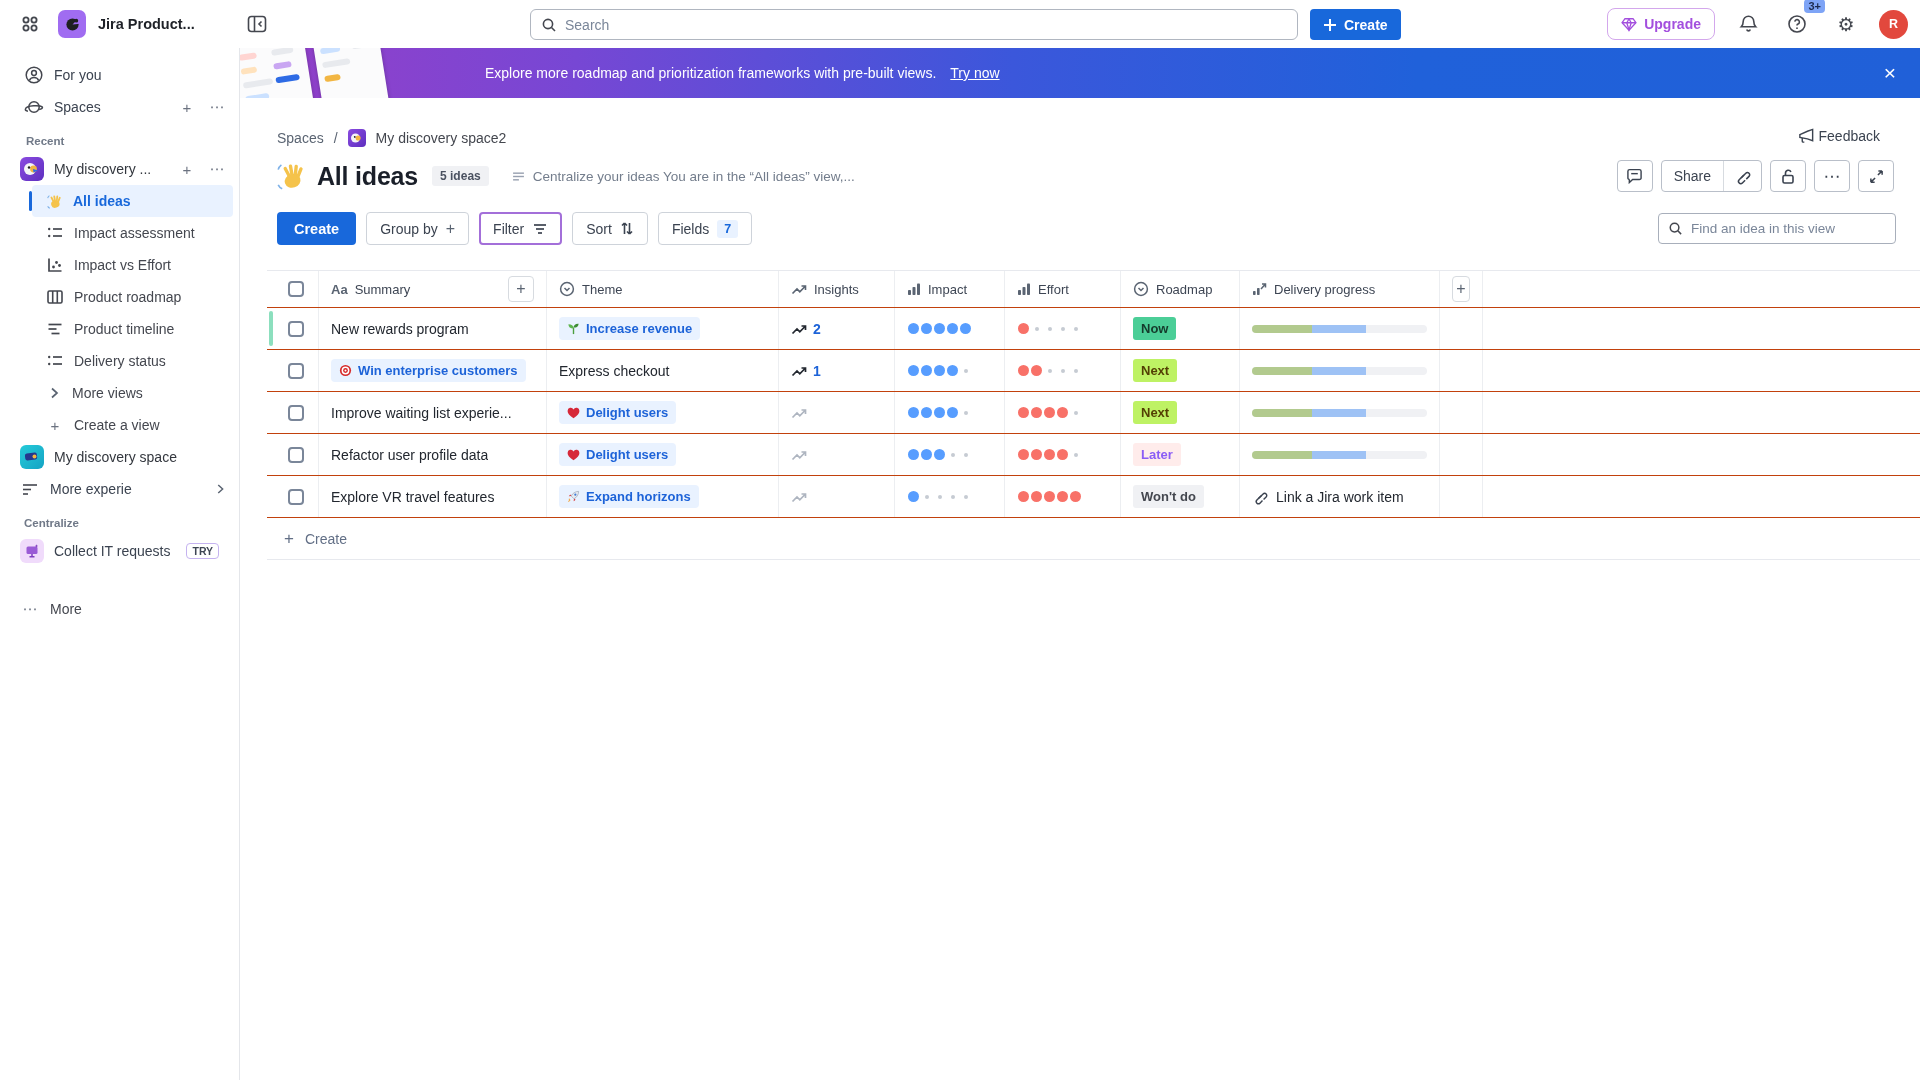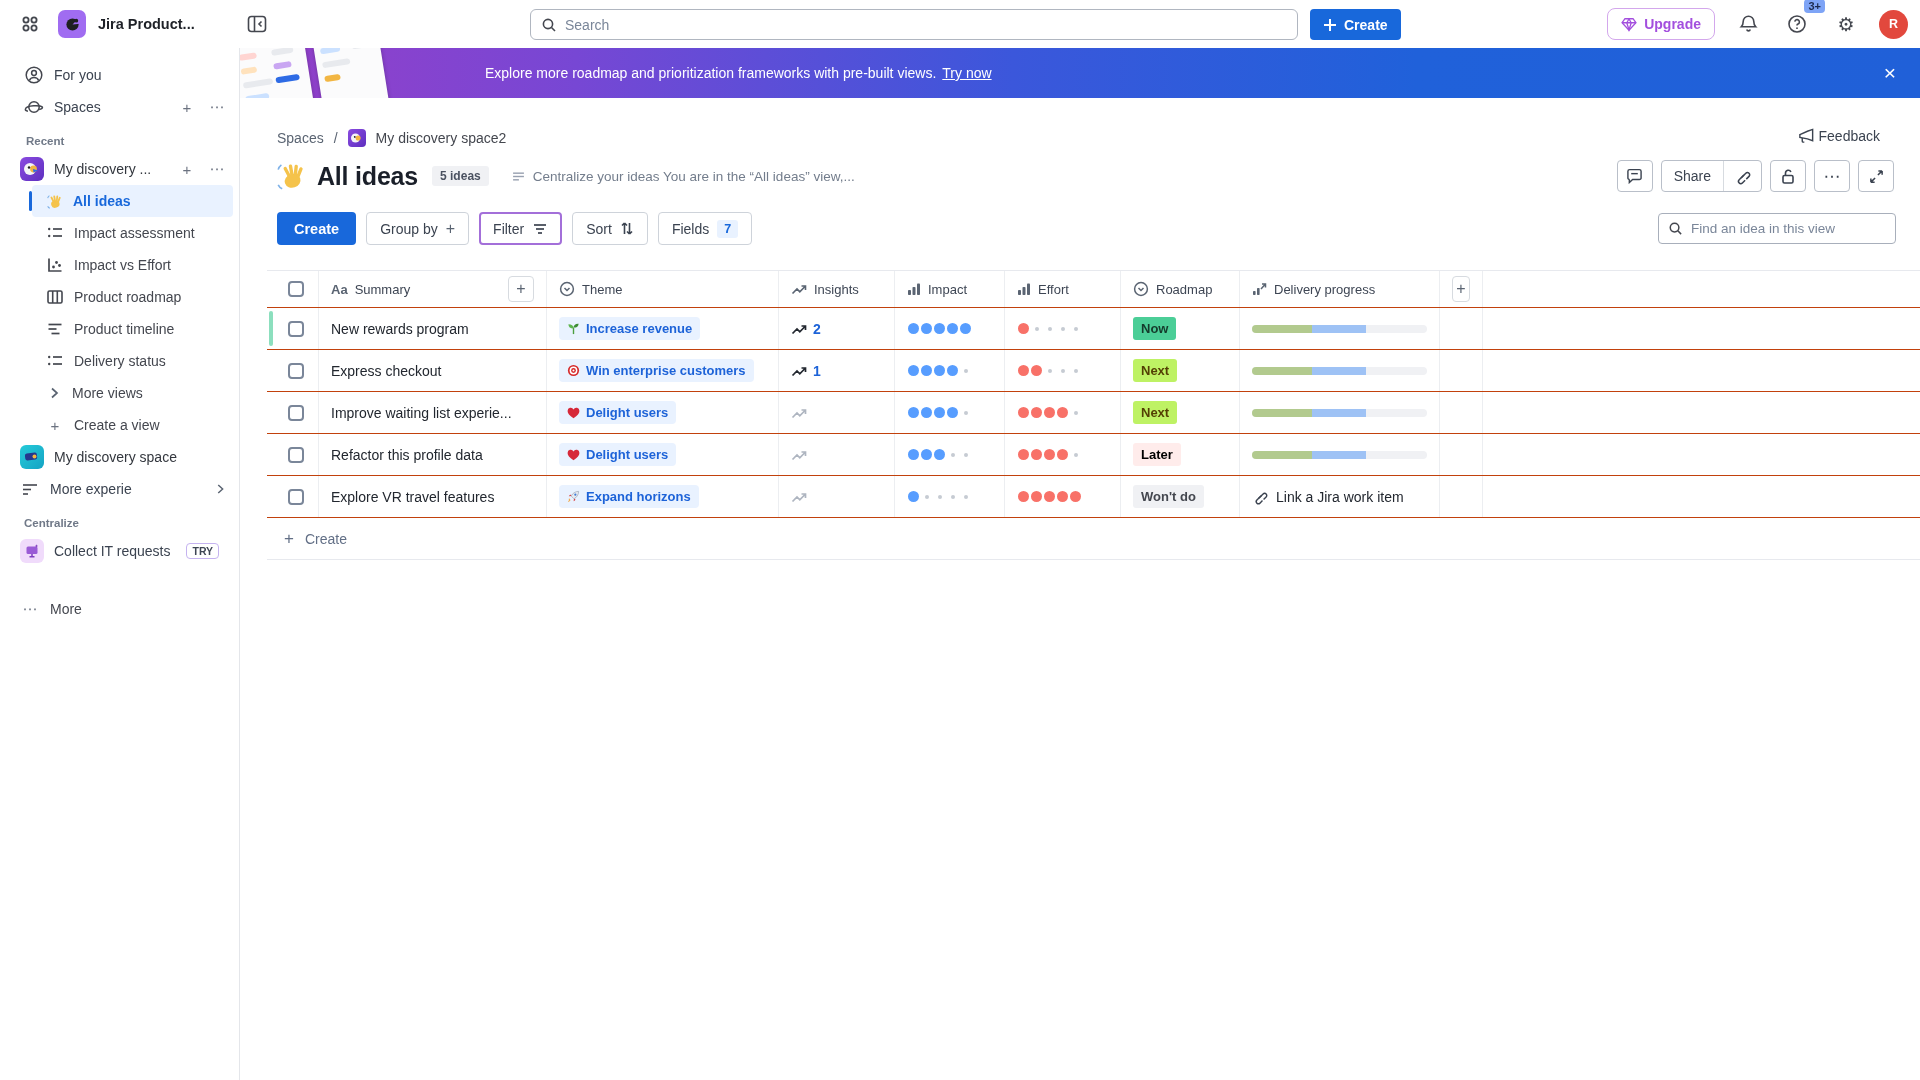--- a/index.html
+++ b/index.html
@@ -23,21 +23,21 @@
   .help-wrap { position:relative; }
   .nb-badge { position:absolute; top:-9px; right:-12px; background:#7EA4F6; color:#1C2A4E; font-size:11px; font-weight:700; padding:1px 4px; border-radius:4px; }
   .avatar { width:29px; height:29px; border-radius:50%; background:#E2483D; color:#fff; font-size:12.5px; font-weight:700; display:flex; align-items:center; justify-content:center; cursor:pointer; }
 
   
   .banner { position:absolute; left:240px; top:48px; width:1680px; height:50px; overflow:hidden;
     background:linear-gradient(90deg,#963FC9 0%,#7747D4 20%,#3B57DB 46%,#2061DA 70%,#2060D8 100%); }
   .banner-art { position:absolute; left:-6px; top:-16px; width:160px; height:86px; }
   .b-card { position:absolute; background:#FBFBFC; border-radius:6px; transform:rotate(-9deg); box-shadow:0 1px 4px rgba(0,0,0,.25); }
   .b-chip { position:absolute; height:6px; border-radius:3px; }
-  .banner-text { position:absolute; left:245px; top:0; height:50px; display:flex; align-items:center; gap:6px; color:#fff; font-size:14px; }
+  .banner-text { position:absolute; left:245px; top:0; height:50px; display:flex; align-items:center; gap:14px; color:#fff; font-size:14px; }
   .banner-text a { color:#fff; font-weight:400; }
   .banner-close { position:absolute; right:14px; top:8px; width:32px; height:32px; color:#fff; font-size:21px; line-height:1; }
 
   
   .sidebar { position:absolute; left:0; top:48px; width:240px; height:1032px; background:#fff; border-right:1px solid #E4E6EA; padding-top:11px; }
   .s-item { height:32px; display:flex; align-items:center; gap:10px; padding:0 12px 0 24px; font-size:14px; color:#3B4350; cursor:pointer; }
   .s-item .grow { flex:1; }
   .s-mini { color:#6B7280; font-size:15px; display:flex; align-items:center; justify-content:center; width:20px; height:20px; }
   .s-group-label { height:30px; display:flex; align-items:end; padding:0 0 6px 26px; font-size:11.5px; font-weight:700; color:#707988; }
   .s-space { padding-left:20px; }
@@ -93,21 +93,21 @@
   .ins-num { color:#1D63D8; font-size:14px; font-weight:700; margin-left:6px; }
   .ins-icon-dark { color:#22272F; }
   .ins-icon-grey { color:#AEB5C0; }
   .slot { width:13px; height:13px; display:flex; align-items:center; justify-content:center; }
   .dot { width:4px; height:4px; border-radius:50%; background:#C6CBD3; }
   .dots-impact .dot.filled { width:11px; height:11px; background:#579DFF; }
   .dots-effort .dot.filled { width:11px; height:11px; background:#F87168; }
   .badge { font-size:13px; font-weight:600; border-radius:3px; padding:4px 8px; white-space:nowrap; }
   .badge[data-type="now"]    { background:#4BCE97; color:#153B2C; }
   .badge[data-type="next"]   { background:#bef264; color:#533F04; }
-  .badge[data-type="later"]  { background:#FFECEB; color:#000000; }
+  .badge[data-type="later"]  { background:#FFECEB; color:#8b5cf6; }
   .badge[data-type="wontdo"] { background:#F0F1F4; color:#44474F; }
   .progress { width:181px; height:8px; border-radius:4px; background:#F0F1F4; overflow:hidden; display:flex; }
   .progress .seg-g { background:#B2CA8E; height:100%; }
   .progress .seg-b { background:#9EC2F5; height:100%; }
   .link-cell { display:flex; align-items:center; gap:8px; font-size:14px; color:#22272F; cursor:pointer; }
   .create-row { height:42px; border-bottom:1px solid #E7E9EE; display:flex; align-items:center; gap:11px; padding-left:17px; font-size:14px; color:#626F86; cursor:pointer; }
 </style>
 </head>
 <body>
 
@@ -602,34 +602,34 @@
         </div>
       <div class="tc"></div>
         <div class="tc"></div>
     </div>
 
     <div class="trow tbody-row">
       <div class="tc">
           <span class="checkbox"></span>
         </div>
       <div class="tc">
-          <span class="summary-text">Express checkout</span>
-        </div>
-      <div class="tc">
           <span class="chip">
         <svg width="13" height="13" viewBox="0 0 14 14">
               <circle cx="7" cy="7" r="6" fill="#D62828"></circle>
               <circle cx="7" cy="7" r="4.2" fill="#fff"></circle>
               <circle cx="7" cy="7" r="2.6" fill="#D62828"></circle>
               <circle cx="7" cy="7" r="1.1" fill="#fff"></circle>
             </svg>
         <span>Win enterprise customers</span>
           </span>
         </div>
       <div class="tc">
+          <span class="summary-text">Express checkout</span>
+        </div>
+      <div class="tc">
         <svg class="ins-icon-dark" width="16" height="14" viewBox="0 0 16 14" fill="none" stroke="currentColor" stroke-width="1.7">
             <path d="M1.5 11.5 L6 7 L8.8 9.8 L14 4.5 M10.5 4 H14.5 V8"></path>
           </svg>
         <span class="ins-num">1</span>
         </div>
       <div class="tc dots-impact">
           <span class="slot">
             <span class="dot filled"></span>
           </span>
           <span class="slot">
@@ -741,21 +741,21 @@
         </div>
       <div class="tc"></div>
         <div class="tc"></div>
     </div>
 
     <div class="trow tbody-row">
       <div class="tc">
           <span class="checkbox"></span>
         </div>
       <div class="tc">
-          <span class="summary-text">Refactor this profile data</span>
+          <span class="summary-text">Refactor user profile data</span>
         </div>
       <div class="tc">
           <span class="chip">
         <svg width="13" height="12" viewBox="0 0 14 13">
               <path d="M7 12.2 C2.5 9 .6 6.6 .6 4.2 A3.4 3.4 0 0 1 7 2.6 A3.4 3.4 0 0 1 13.4 4.2 C13.4 6.6 11.5 9 7 12.2 Z" fill="#D62839"></path>
             </svg>
         <span>Delight users</span>
           </span>
         </div>
       <div class="tc">

